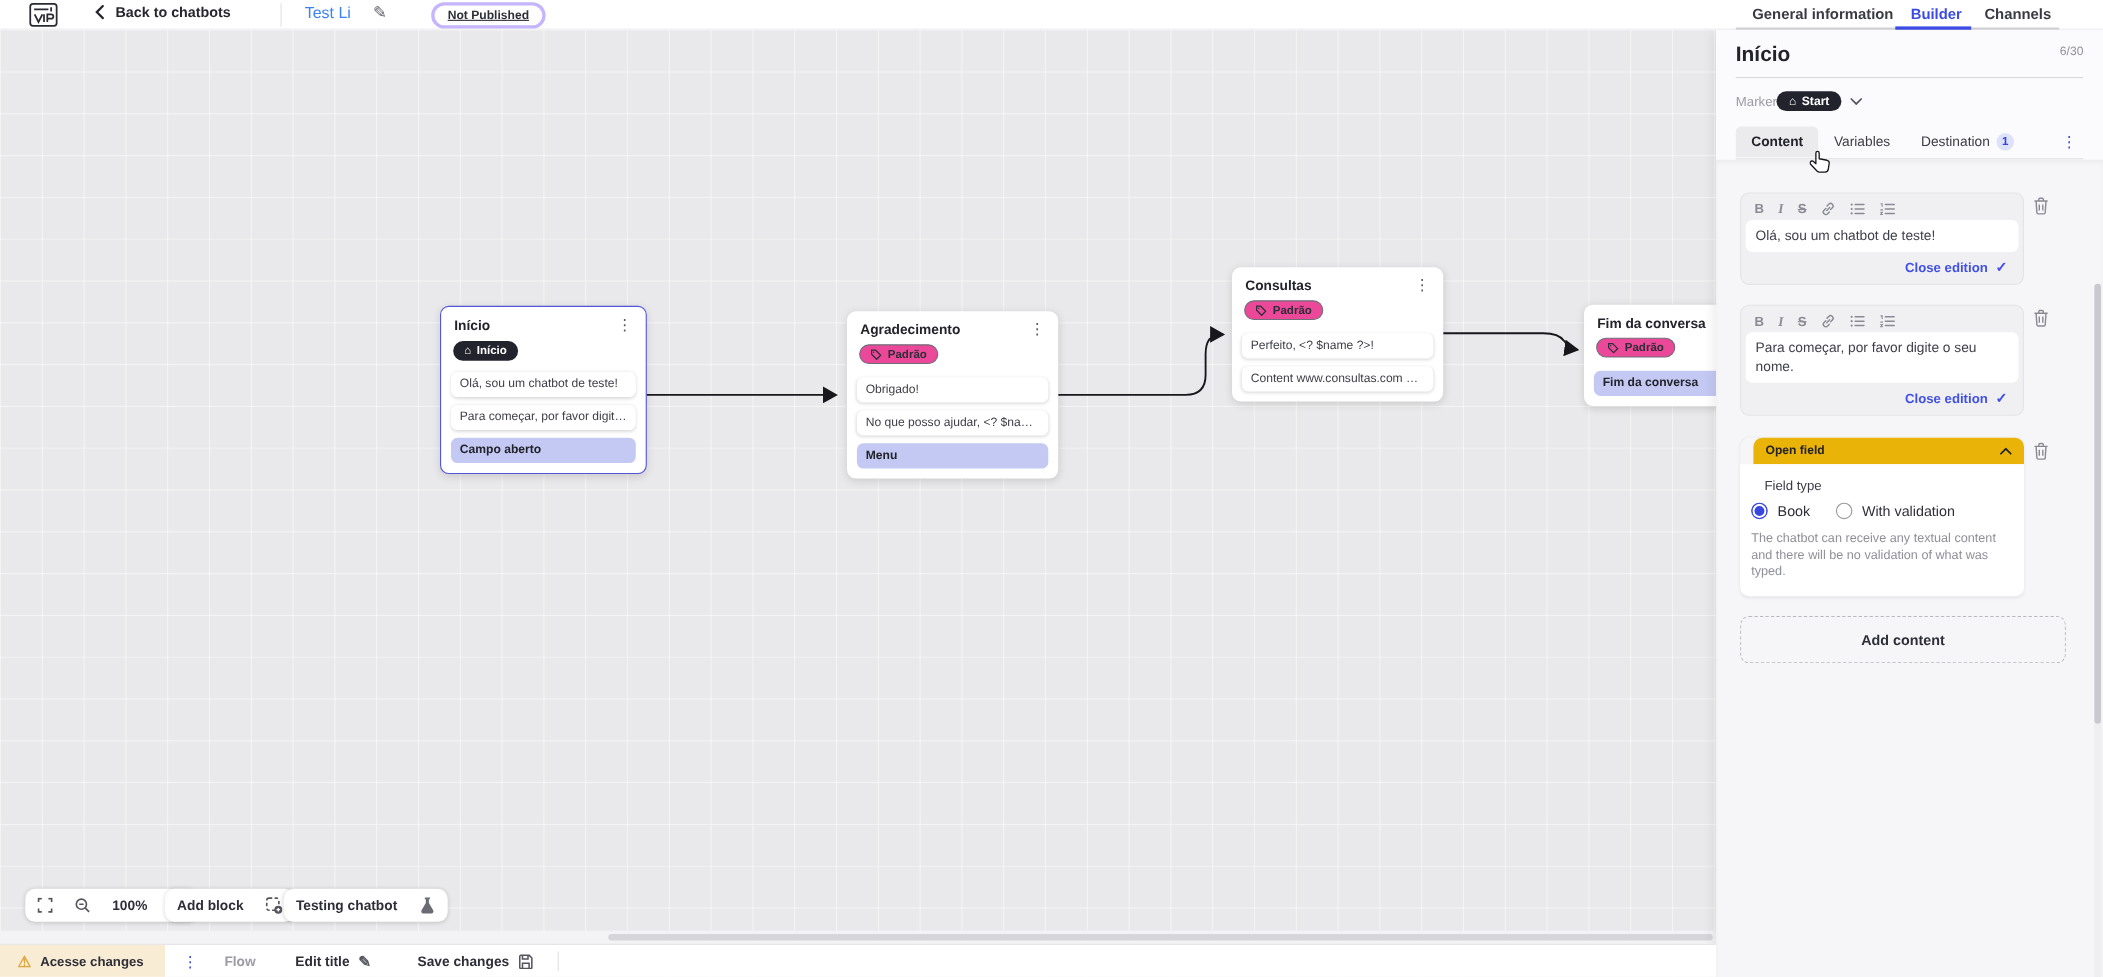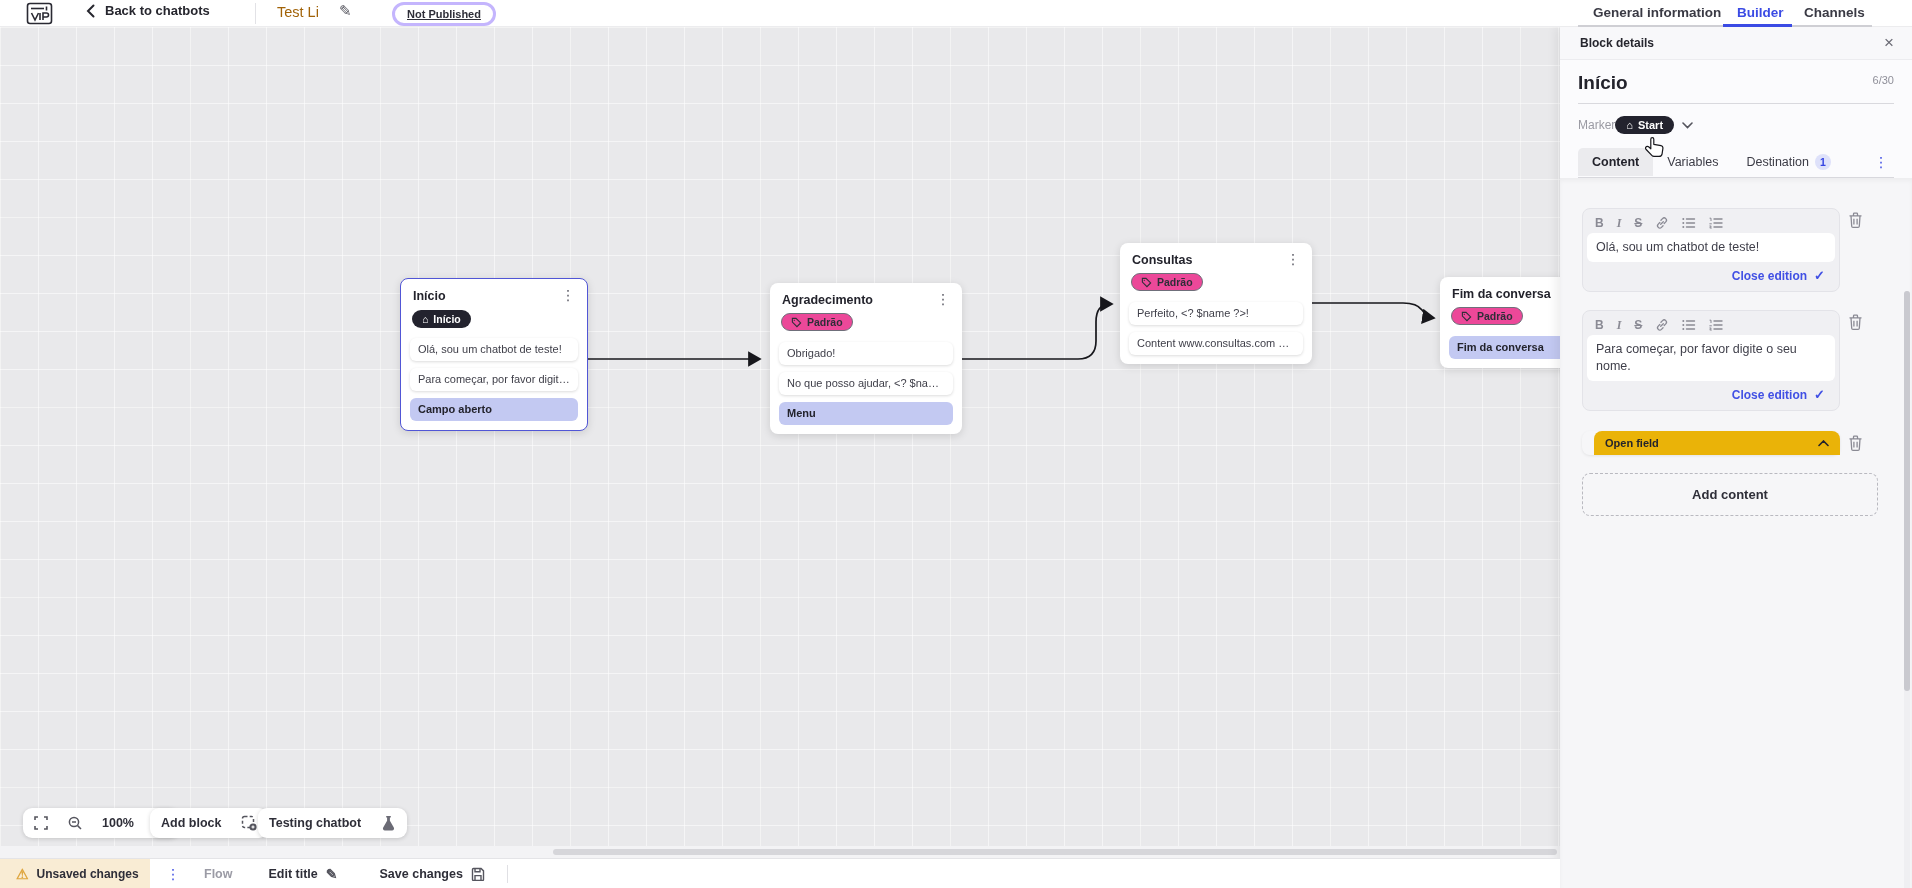--- a/index.html
+++ b/index.html
@@ -6,21 +6,21 @@
   html,body { width:1912px; height:888px; overflow:hidden; background:#fff;
     font-family:"Liberation Sans", sans-serif; }
 
   
   .topbar { position:absolute; left:0; top:0; width:1912px; height:27px; background:#fff;
     border-bottom:1px solid #ececee; z-index:30; }
   .logo { position:absolute; left:26px; top:2px; }
   .back-btn { position:absolute; left:86px; top:3px; display:flex; align-items:center; gap:10px;
     font-size:13px; font-weight:700; color:#26262e; cursor:pointer; }
   .tb-divider { position:absolute; left:255px; top:3px; height:21px; width:1px; background:#e2e2e6; }
-  .tb-title { position:absolute; left:277px; top:4px; font-size:14.5px; color:#a16207; }
+  .tb-title { position:absolute; left:277px; top:4px; font-size:14.5px; color:#3b82f6; }
   .tb-pencil { position:absolute; left:339px; top:2px; font-size:15px; color:#55555e; cursor:pointer; }
   .status-pill { position:absolute; left:392px; top:2px; border:3px solid #c4b5fd; border-radius:999px;
     padding:3px 12px; font-size:11px; font-weight:600; color:#2e2e38; background:#fff;text-decoration:underline; }
   .tb-tab { position:absolute; top:5px; font-size:13.5px; font-weight:700; color:#3a3a44; cursor:pointer; }
   .tb-tab.active { color:#3b4be4; }
   .tabs-underline { position:absolute; left:1578px; top:25px; width:294px; height:2px; background:#cfcfd4; }
   .tabs-underline-active { position:absolute; left:1723px; top:24px; width:69px; height:3px; background:#3b4be4; }
 
   
   .canvas { position:absolute; left:0; top:27px; width:1560px; height:861px;
@@ -283,43 +283,39 @@
   </div>
 
   <div class="hscroll-track">
     <div class="hscroll-thumb"></div>
   </div>
 </div>
 
 <div class="statusbar">
   <div class="sb-warn">
     <span class="warn-tri">⚠</span>
-    <span>Unsaved changes</span>
+    <span>Acesse changes</span>
   </div>
   <span class="sb-kebab">⋮</span>
   <span class="sb-flow">Flow</span>
   <div class="sb-btn" style="margin-left:36px">
     <span>Edit title</span>
     <span style="color:#55555e;font-size:14px">✎</span>
   </div>
   <div class="sb-btn" style="margin-left:42px">
     <span>Save changes</span>
     <svg width="14" height="14" viewBox="0 0 14 14" fill="none" stroke="#55555e" stroke-width="1.4">
         <path d="M1.5 2.5a1 1 0 011-1h7.6l2.4 2.4v8.6a1 1 0 01-1 1h-9a1 1 0 01-1-1z"></path>
         <path d="M4 1.8v3h5v-3M4 13v-4.4h6V13"></path>
       </svg>
   </div>
   <div class="sb-div"></div>
 </div>
 
 <aside class="panel">
-  <div class="panel-hd">
-    <span class="panel-hd-title">Block details</span>
-    <span class="panel-x">×</span>
-  </div>
 
   <div class="panel-top">
     <div class="name-row">
       <span class="block-name">Início</span>
       <span class="char-count">6/30</span>
     </div>
     <div class="marker-row">
       <span class="marker-label">Marker</span>
       <span class="marker-right">
         <span class="start-pill">
@@ -407,20 +403,30 @@
     </div>
 
     <div class="card-row">
       <div class="openfield">
         <div class="of-head">
           <span>Open field</span>
           <svg width="11" height="7" viewBox="0 0 11 7" fill="none" stroke="#23232c" stroke-width="1.6" stroke-linecap="round">
               <path d="M1 5.5L5.5 1 10 5.5"></path>
             </svg>
         </div>
+        <div class="of-body">
+          <div class="ft-label">Field type</div>
+          <div class="radio-line">
+            <span class="radio sel"></span>
+            <span class="radio-label">Book</span>
+            <span class="radio rl-gap"></span>
+            <span class="radio-label">With validation</span>
+          </div>
+          <div class="of-desc">The chatbot can receive any textual content and there will be no validation of what was typed.</div>
+        </div>
       </div>
       <svg class="trash" width="15" height="17" viewBox="0 0 15 17" fill="none" stroke="#8a8a94" stroke-width="1.3">
           <path d="M1.5 3.8h12M5.5 3.5V2a.8.8 0 01.8-.8h2.4a.8.8 0 01.8.8v1.5M3 3.8l.7 10.4a1.3 1.3 0 001.3 1.2h5a1.3 1.3 0 001.3-1.2l.7-10.4M5.9 6.8v5.6M9.1 6.8v5.6"></path>
         </svg>
     </div>
 
     <div class="add-content">Add content</div>
 
     <div class="vscroll-track"></div>
     <div class="vscroll-thumb"></div>

